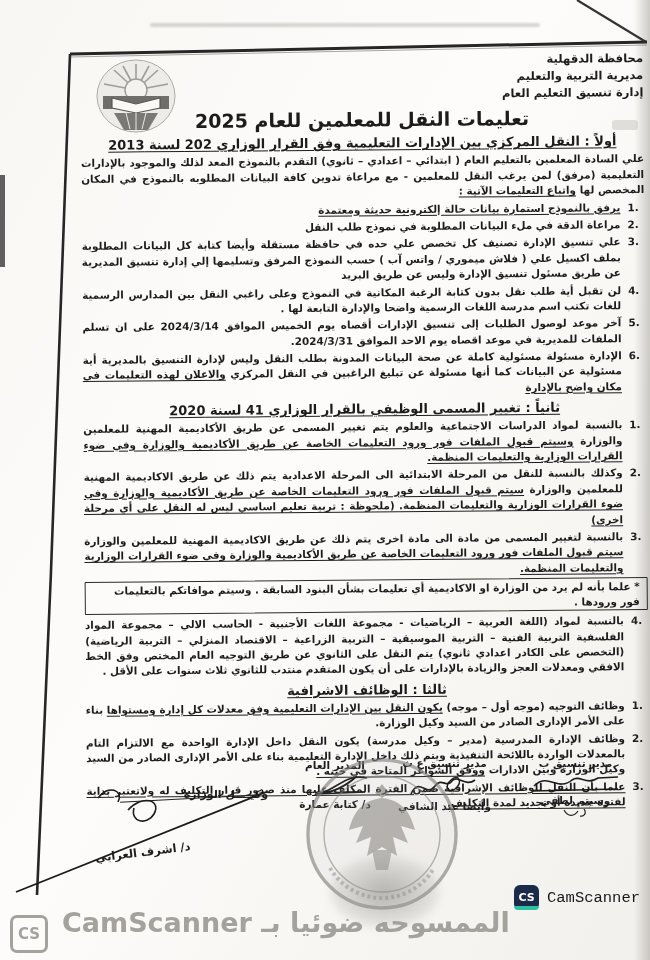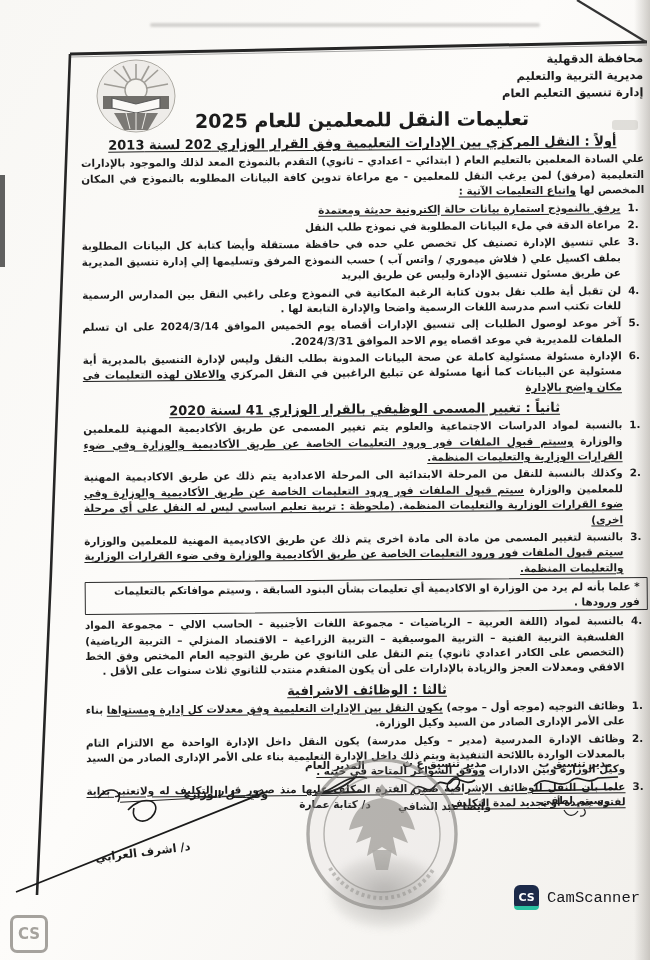--- a/index.html
+++ b/index.html
@@ -226,16 +226,17 @@
 <div class="stamp-blob"></div>
 
 <div class="cs-row">
   <div class="cs-badge">
     <span>CS</span>
   </div>
   <span class="cs-label">CamScanner</span>
 </div>
 
 <div class="wm">
+  <span>الممسوحه ضوئيا بـ CamScanner</span>
   <span class="wm-ics">
     <span>CS</span>
   </span>
 </div>
 
 </body></html>

